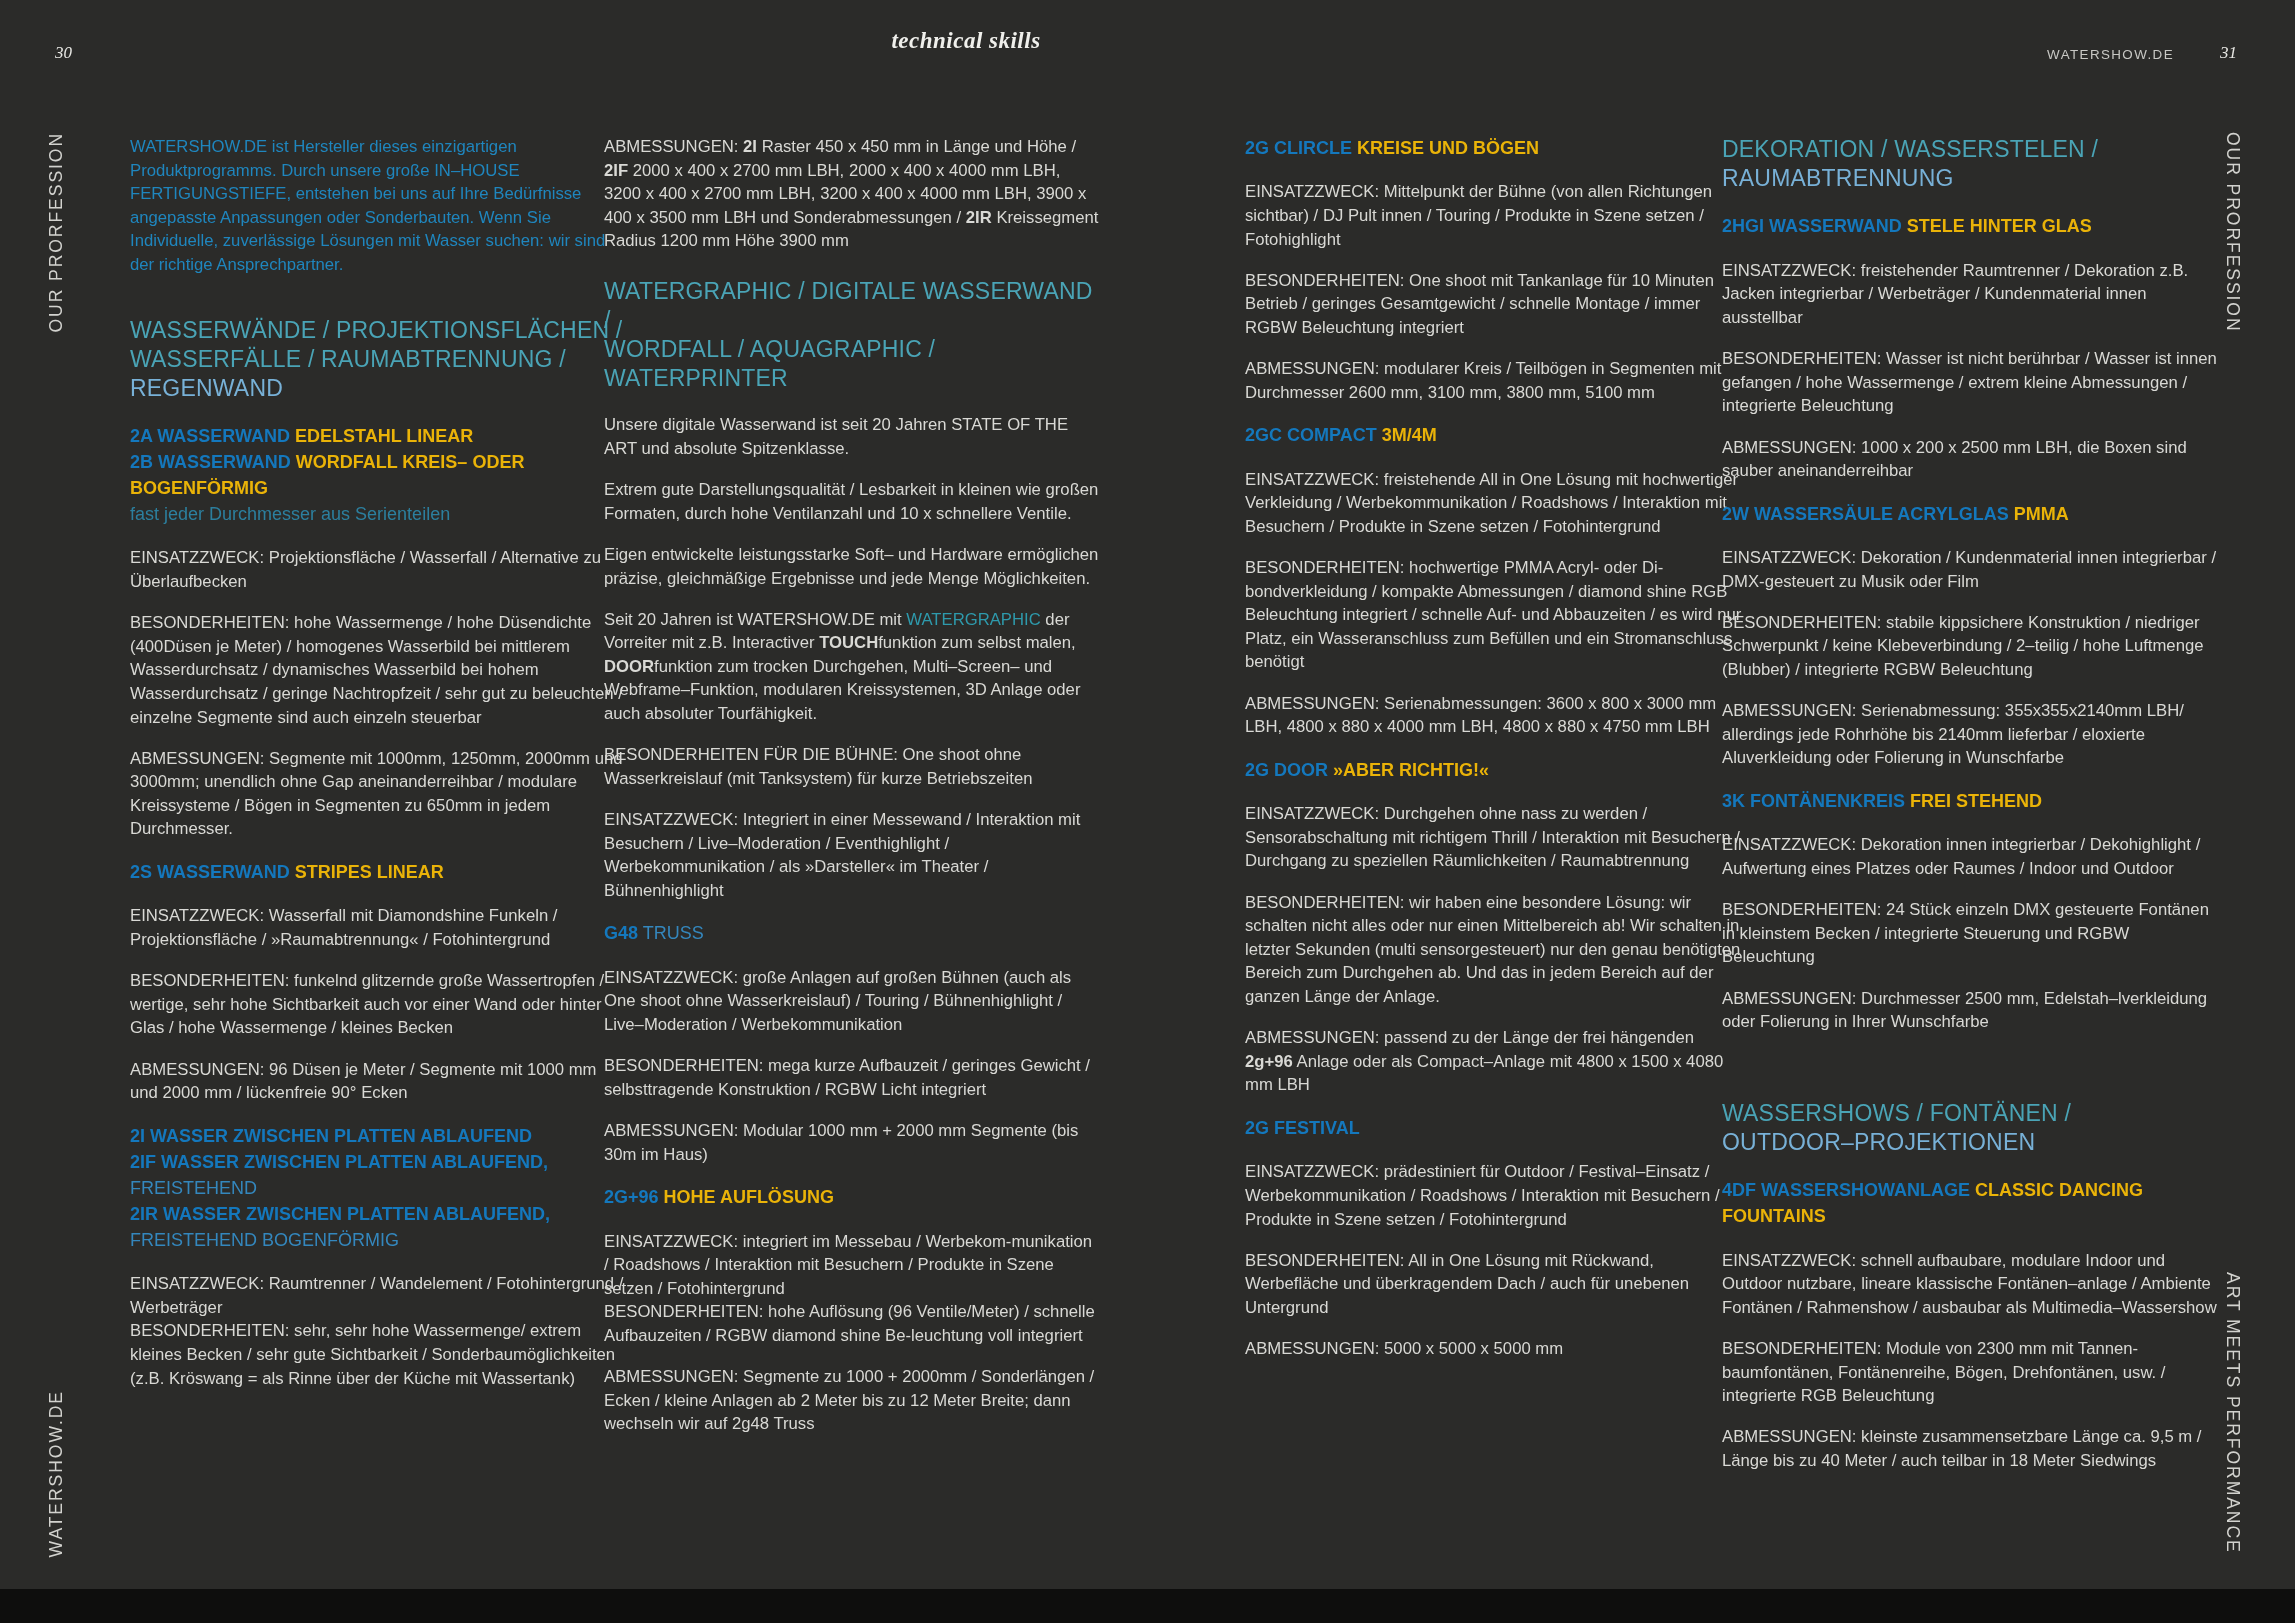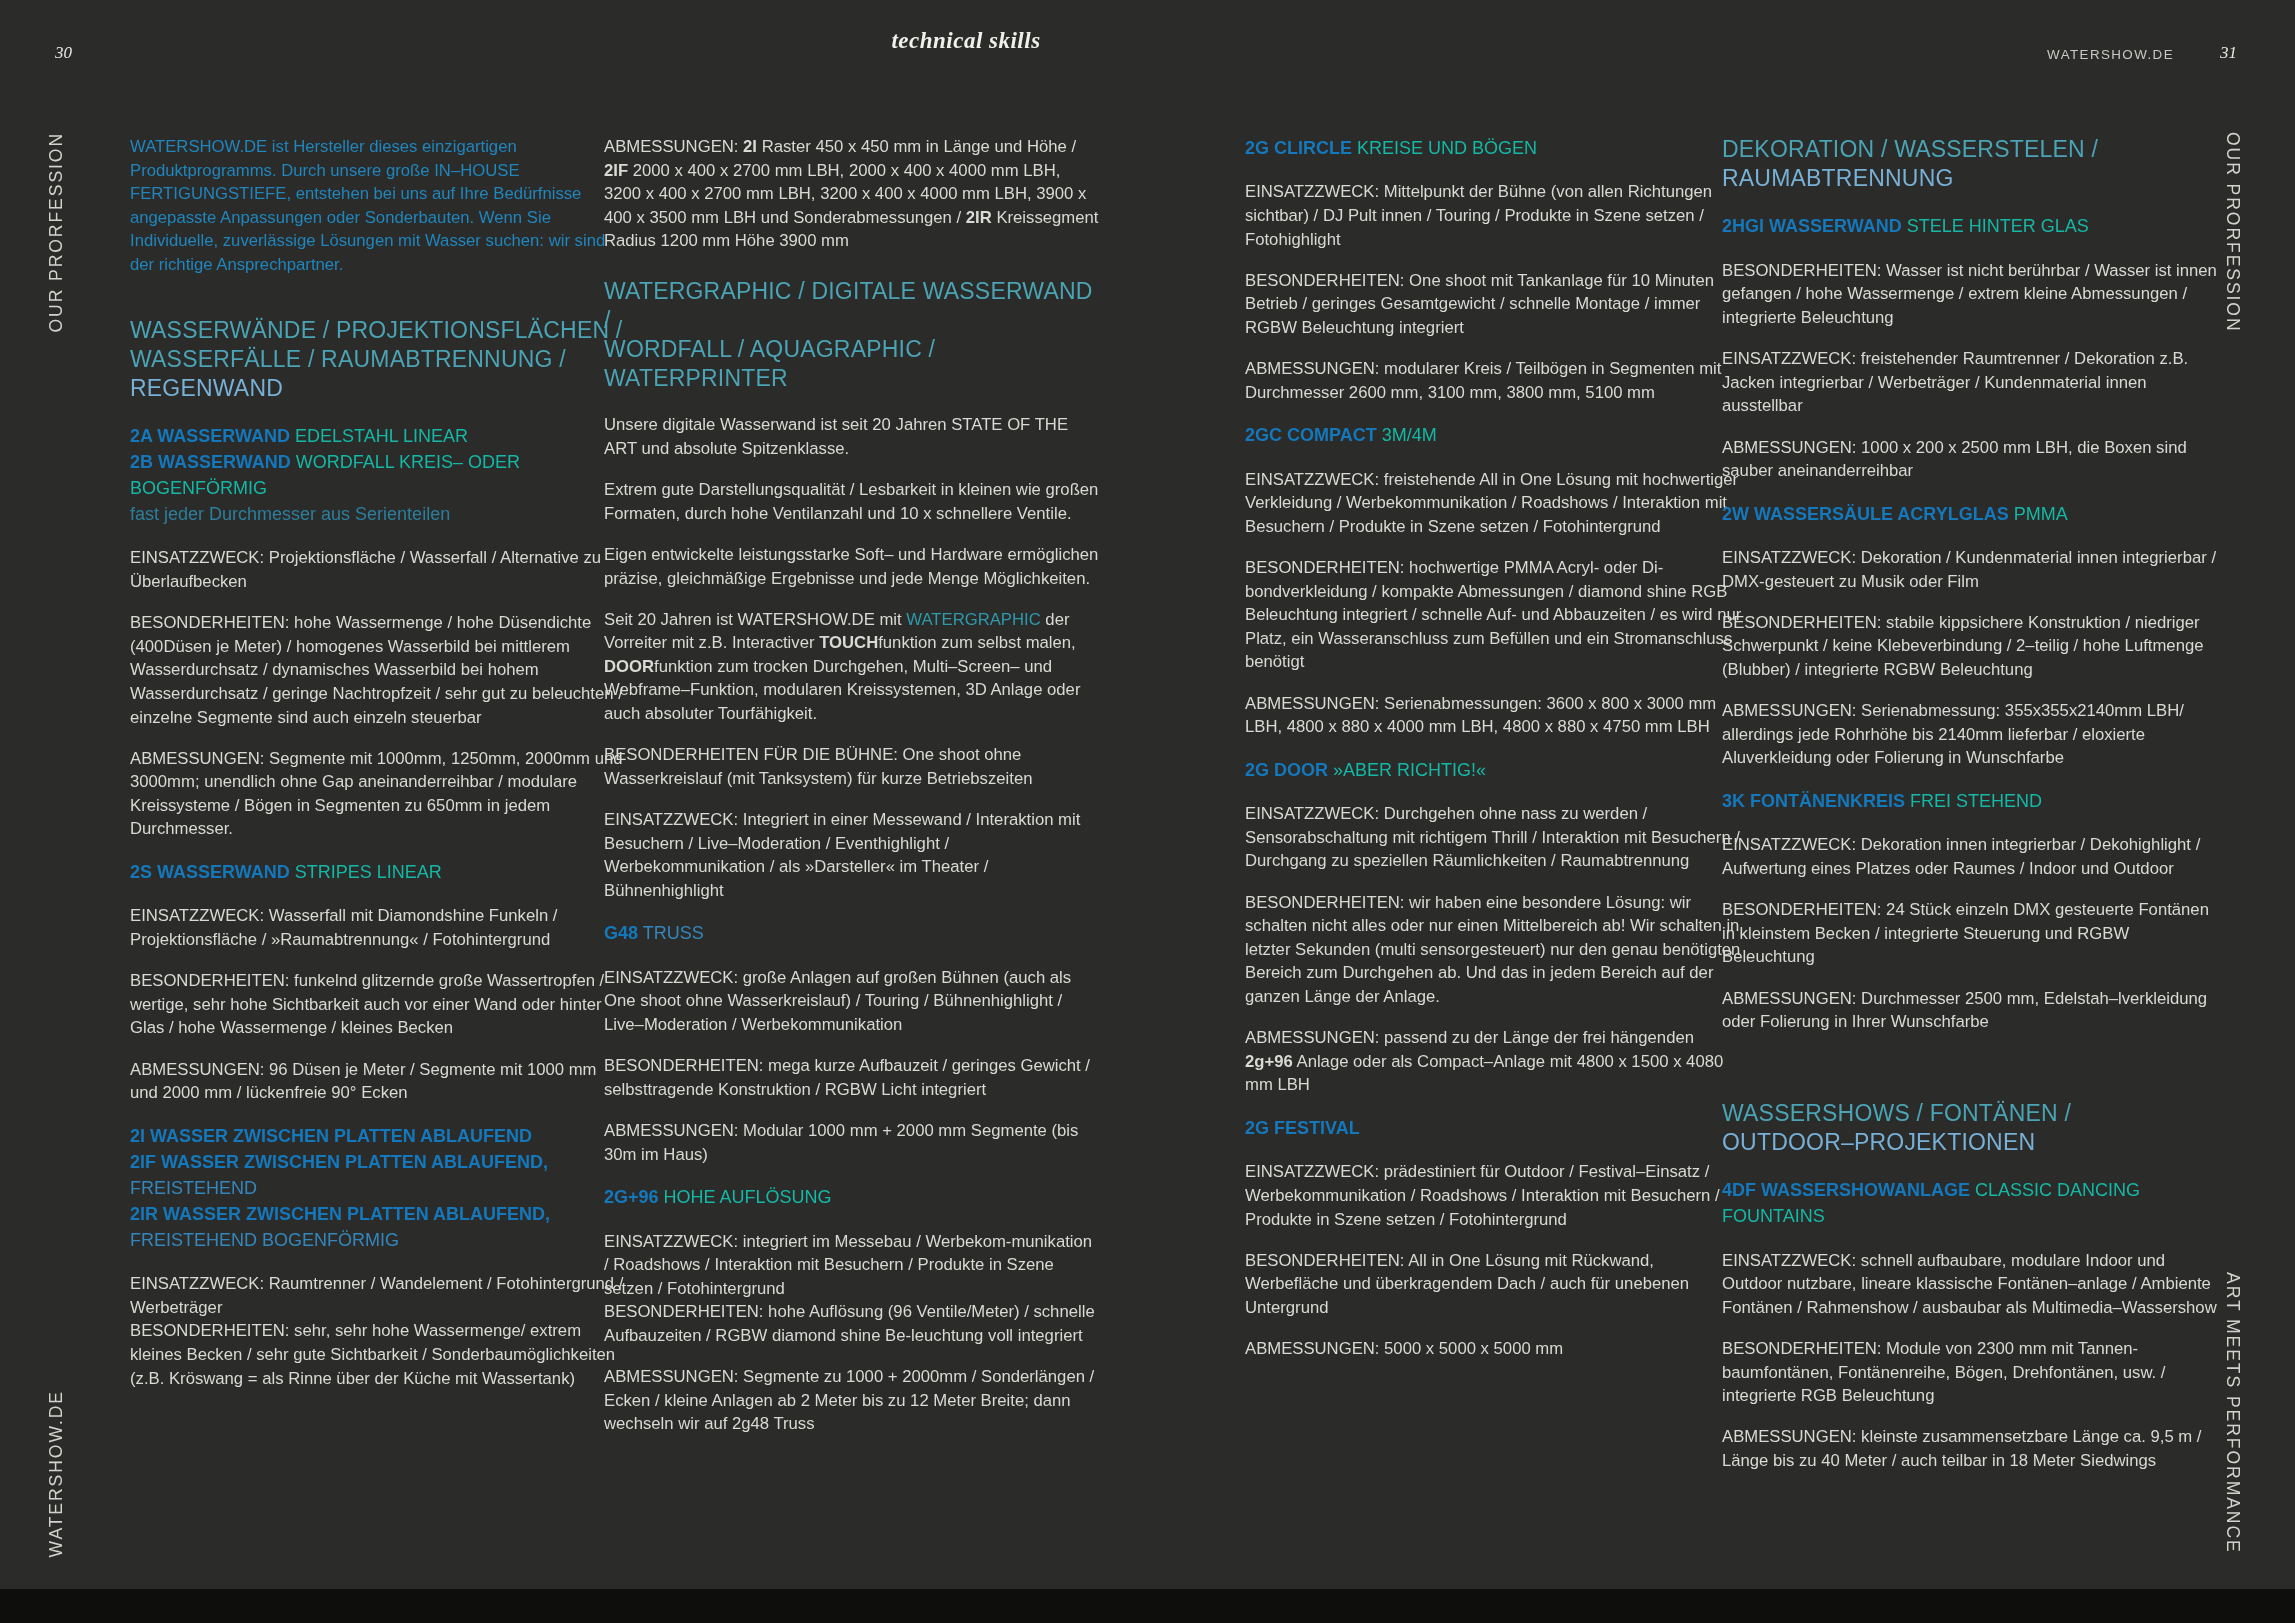--- a/index.html
+++ b/index.html
@@ -45,21 +45,21 @@
 
   .h1{margin:0 0 20.4px 0;font-weight:400;font-size:23px;line-height:29px;letter-spacing:0.2px;}
   .h1.mt{margin-top:24px;}
   .h1.mt-lg{margin-top:65px;}
   .h1 .teal{color:#4aa4b6;}
   .h1 .sky{color:#78b1d7;}
 
   .prod{margin:0 0 19.4px 0;font-size:18px;line-height:26px;font-weight:700;}
   .prod.mt-sm{margin-top:18px;}
   .prod .code{color:#1478bd;}
-  .prod .desc{color:#14b8a6;font-weight:400;}
+  .prod .desc{color:#eab308;font-weight:700;}
   .prod .sub{color:#3487bd;font-weight:400;}
   .prod .note{color:#2c7f9e;font-weight:400;}
 
   .botbar{position:absolute;left:0;top:1589px;width:2295px;height:34px;background:#0e0e0d;}
 </style>
 </head>
 <body>
 
 <div class="page">
 
@@ -159,22 +159,22 @@
         <p class="p "><span>ABMESSUNGEN: 5000 x 5000 x 5000 mm</span></p>
       </div>
       <div class="col" style="left: 1722px;">
         <div class="h1 ">
           <div><span class="teal">DEKORATION / WASSERSTELEN /</span></div>
           <div><span class="sky">RAUMABTRENNUNG</span></div>
         </div>
         <div class="prod ">
           <div><span class="code">2HGI WASSERWAND</span><span class="desc"> STELE HINTER GLAS</span></div>
         </div>
+        <p class="p "><span>EINSATZZWECK: freistehender Raumtrenner / Dekoration z.B. Jacken integrierbar / Werbeträger / Kundenmaterial innen ausstellbar</span></p>
         <p class="p "><span>BESONDERHEITEN: Wasser ist nicht berührbar / Wasser ist innen gefangen / hohe Wassermenge / extrem kleine Abmessungen / integrierte Beleuchtung</span></p>
-        <p class="p "><span>EINSATZZWECK: freistehender Raumtrenner / Dekoration z.B. Jacken integrierbar / Werbeträger / Kundenmaterial innen ausstellbar</span></p>
         <p class="p "><span>ABMESSUNGEN: 1000 x 200 x 2500 mm LBH, die Boxen sind sauber aneinanderreihbar</span></p>
         <div class="prod mt-sm">
           <div><span class="code">2W WASSERSÄULE ACRYLGLAS</span><span class="desc"> PMMA</span></div>
         </div>
         <p class="p "><span>EINSATZZWECK: Dekoration / Kundenmaterial innen integrierbar / DMX-gesteuert zu Musik oder Film</span></p>
         <p class="p "><span>BESONDERHEITEN: stabile kippsichere Konstruktion / niedriger Schwerpunkt / keine Klebeverbindung / 2–teilig / hohe Luftmenge (Blubber) / integrierte RGBW Beleuchtung</span></p>
         <p class="p "><span>ABMESSUNGEN: Serienabmessung: 355x355x2140mm LBH/ allerdings jede Rohrhöhe bis 2140mm lieferbar / eloxierte Aluverkleidung oder Folierung in Wunschfarbe</span></p>
         <div class="prod mt-sm">
           <div><span class="code">3K FONTÄNENKREIS</span><span class="desc"> FREI STEHEND</span></div>
         </div>

